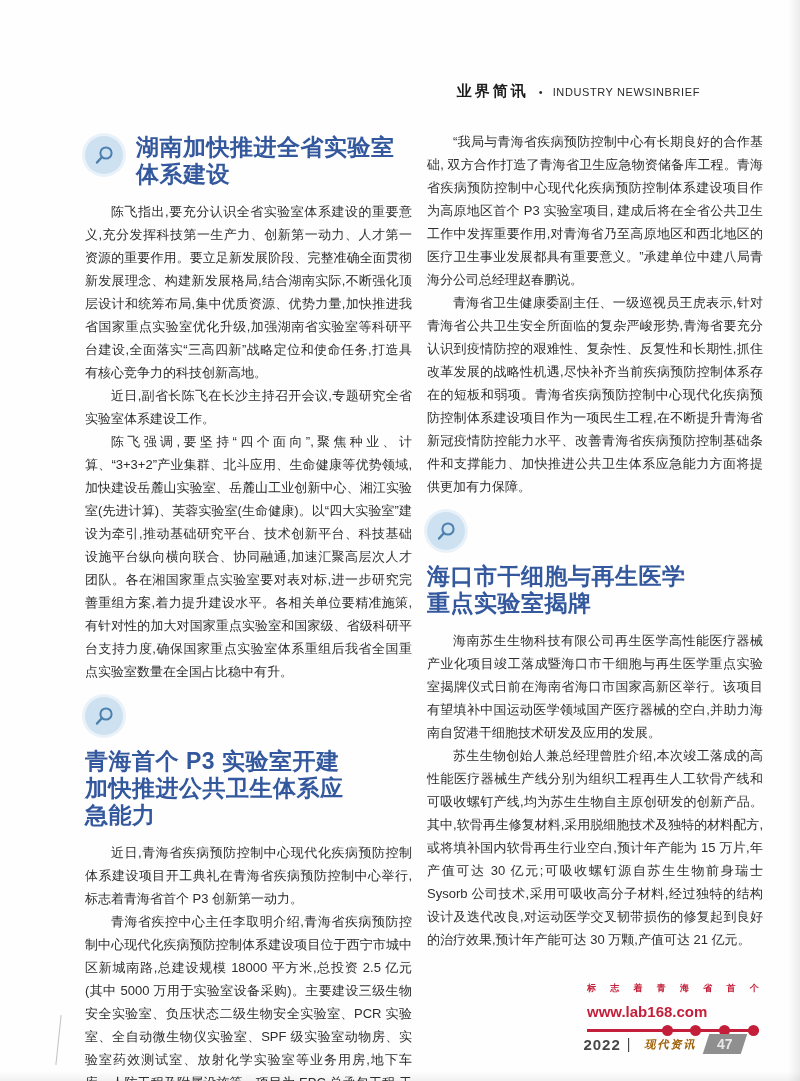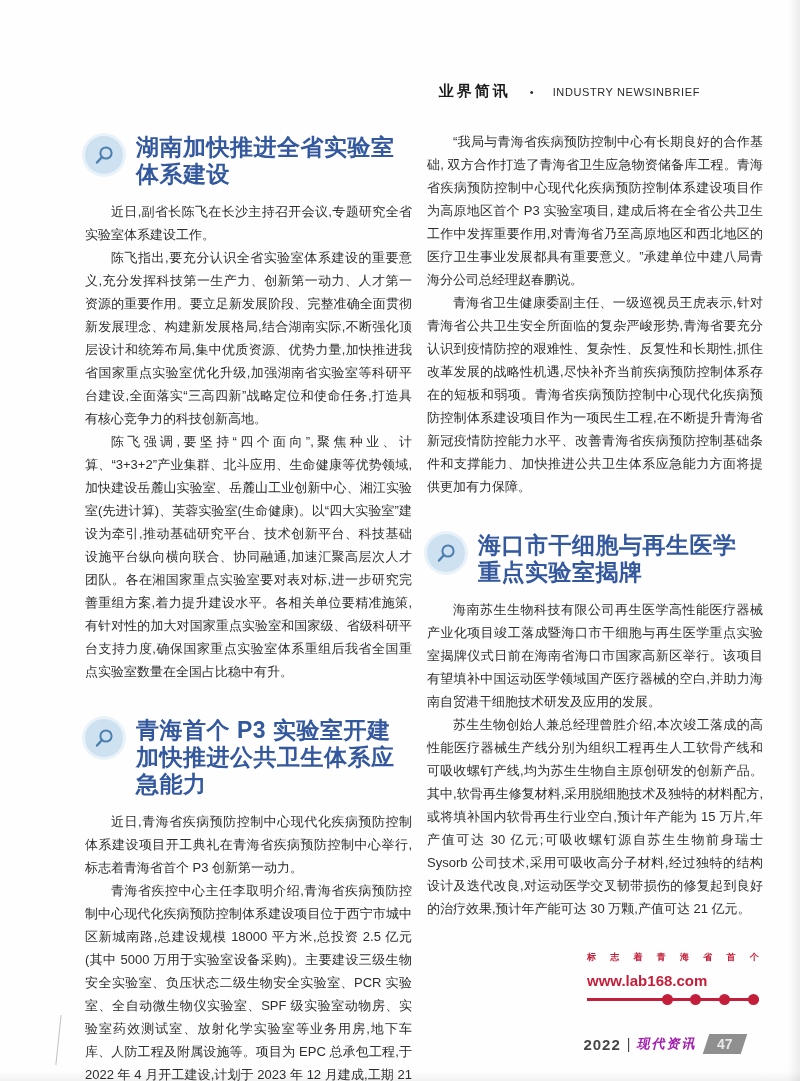--- a/index.html
+++ b/index.html
@@ -9,54 +9,54 @@
   
   .edge-right{position:absolute;top:0;right:0;width:12px;height:100%;
     background:linear-gradient(to right,rgba(0,0,0,0),rgba(0,0,0,0.07));}
   .edge-bottom{position:absolute;left:0;bottom:0;width:100%;height:10px;
     background:linear-gradient(to bottom,rgba(0,0,0,0),rgba(0,0,0,0.05));}
   .corner-line{position:absolute;left:58px;bottom:16px;width:1px;height:50px;
     background:#c2c2c2;transform:rotate(6deg);}
 
   
   .header{position:absolute;top:82px;left:0;width:700px;
-    display:flex;justify-content:flex-end;align-items:baseline;gap:19px;}
+    display:flex;justify-content:flex-end;align-items:baseline;gap:10px;}
   .header-cn{font-size:15px;font-weight:700;color:#1c1c1c;letter-spacing:3px;}
   .header-dot{color:#2a2a2a;font-size:11px;}
   .header-en{font-size:11px;color:#2a2a2a;letter-spacing:0.6px;}
 
   
   .columns{position:absolute;top:130px;left:85px;display:flex;gap:15px;}
   .col{text-align:justify;font-size:13px;line-height:23px;}
   .col-left{width:327px;}
   .col-right{width:336px;}
   .para{margin:0;text-indent:2em;}
   .para.no-indent{text-indent:0;}
 
   
   .article-title{display:flex;gap:13px;align-items:flex-start;margin:4px 0 12px 0;}
-  .article-title.mid{margin-top:34px;}
+  .article-title.mid{margin-top:12px;flex-direction:column;}
   .icon-circle{flex:none;width:38px;height:38px;border-radius:50%;background:#cde1f1;
     box-shadow:0 0 0 3px #eaf2f9;display:flex;align-items:center;justify-content:center;margin-top:2px;}
   .title-text{width:268px;font-size:23px;line-height:27px;font-weight:700;
     color:#33589d;text-align:left;text-indent:0;letter-spacing:0.5px;}
 
   
   .banner{position:relative;margin:24px 4px 0 auto;width:172px;}
   .banner-text{font-size:9px;color:#c41f3a;white-space:nowrap;font-weight:700;letter-spacing:0.3px;}
   .banner-url{font-size:15px;color:#c41f3a;font-weight:700;}
   .banner-line{position:relative;margin-top:5px;height:3px;background:#c41f3a;}
   .dot{position:absolute;top:-4px;width:11px;height:11px;border-radius:50%;background:#c41f3a;}
   .dot.d1{right:86px;} .dot.d2{right:58px;} .dot.d3{right:29px;} .dot.d4{right:0px;}
 
   
   .footer{position:absolute;right:56px;bottom:27px;display:flex;align-items:center;gap:6px;}
   .footer-year{font-size:15px;font-weight:700;color:#474747;letter-spacing:1px;}
   .footer-sep{color:#474747;font-weight:400;font-size:14px;}
-  .footer-mag{font-size:13px;font-weight:700;font-style:italic;color:#a21caf;letter-spacing:2px;}
+  .footer-mag{font-size:11px;font-weight:700;font-style:italic;color:#a16207;letter-spacing:2px;margin-left:8px;}
   .page-badge{background:#8f8f8f;transform:skewX(-18deg);padding:1px 11px;margin-left:4px;}
   .page-badge span{display:inline-block;transform:skewX(18deg);
     color:#e9e9e9;font-size:14px;font-weight:700;}
 </style>
 </head>
 <body>
 
 <div class="page">
 
   <div class="header">
@@ -71,22 +71,22 @@
 
       <div class="article-title">
         <span class="icon-circle">
           <svg width="24" height="24" viewBox="0 0 24 24">
             <circle cx="14" cy="10" r="5.6" fill="none" stroke="#4d7fae" stroke-width="2"></circle>
             <line x1="9.8" y1="14.2" x2="5" y2="19.5" stroke="#4d7fae" stroke-width="2.4" stroke-linecap="round"></line>
           </svg>
         </span>
         <span class="title-text">湖南加快推进全省实验室体系建设</span>
       </div>
+      <p class="para">陈飞指出,要充分认识全省实验室体系建设的重要意义,充分发挥科技第一生产力、创新第一动力、人才第一资源的重要作用。要立足新发展阶段、完整准确全面贯彻新发展理念、构建新发展格局,结合湖南实际,不断强化顶层设计和统筹布局,集中优质资源、优势力量,加快推进我省国家重点实验室优化升级,加强湖南省实验室等科研平台建设,全面落实“三高四新”战略定位和使命任务,打造具有核心竞争力的科技创新高地。</p>
       <p class="para">近日,副省长陈飞在长沙主持召开会议,专题研究全省实验室体系建设工作。</p>
-      <p class="para">陈飞指出,要充分认识全省实验室体系建设的重要意义,充分发挥科技第一生产力、创新第一动力、人才第一资源的重要作用。要立足新发展阶段、完整准确全面贯彻新发展理念、构建新发展格局,结合湖南实际,不断强化顶层设计和统筹布局,集中优质资源、优势力量,加快推进我省国家重点实验室优化升级,加强湖南省实验室等科研平台建设,全面落实“三高四新”战略定位和使命任务,打造具有核心竞争力的科技创新高地。</p>
       <p class="para">陈飞强调,要坚持“四个面向”,聚焦种业、计算、“3+3+2”产业集群、北斗应用、生命健康等优势领域,加快建设岳麓山实验室、岳麓山工业创新中心、湘江实验室(先进计算)、芙蓉实验室(生命健康)。以“四大实验室”建设为牵引,推动基础研究平台、技术创新平台、科技基础设施平台纵向横向联合、协同融通,加速汇聚高层次人才团队。各在湘国家重点实验室要对表对标,进一步研究完善重组方案,着力提升建设水平。各相关单位要精准施策,有针对性的加大对国家重点实验室和国家级、省级科研平台支持力度,确保国家重点实验室体系重组后我省全国重点实验室数量在全国占比稳中有升。</p>
 
       <div class="article-title mid">
         <span class="icon-circle">
           <svg width="24" height="24" viewBox="0 0 24 24">
             <circle cx="14" cy="10" r="5.6" fill="none" stroke="#4d7fae" stroke-width="2"></circle>
             <line x1="9.8" y1="14.2" x2="5" y2="19.5" stroke="#4d7fae" stroke-width="2.4" stroke-linecap="round"></line>
           </svg>
         </span>
         <span class="title-text">青海首个 P3 实验室开建　加快推进公共卫生体系应急能力</span>

